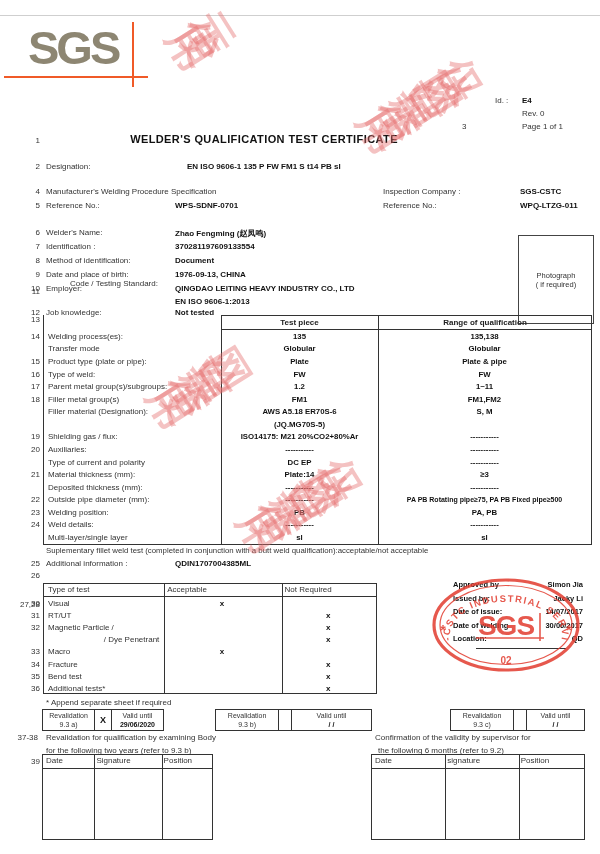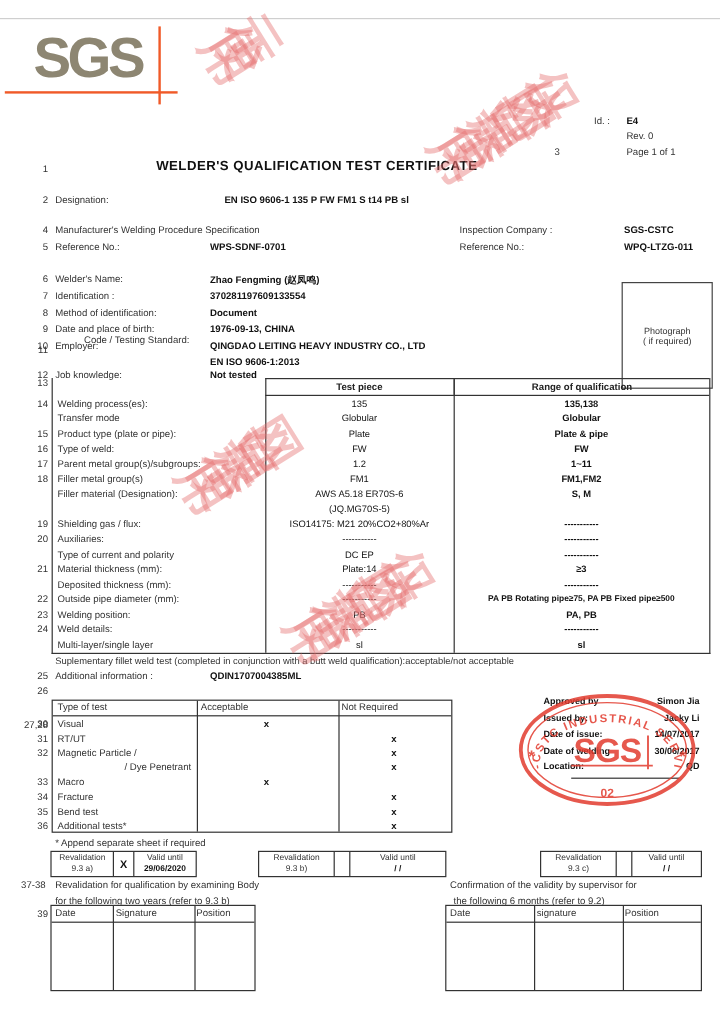--- a/index.html
+++ b/index.html
@@ -29,21 +29,21 @@
   .qual-head{position:absolute;left:177px;top:0;width:370px;height:15px;
              border-top:1px solid #333;border-bottom:1px solid #333;display:flex;box-sizing:border-box;}
   .qual-h1{width:157px;text-align:center;font-size:8px;font-weight:bold;line-height:13px;}
   .qual-h2{width:213px;text-align:center;font-size:8px;font-weight:bold;line-height:13px;border-left:1px solid #333;box-sizing:border-box;}
   .qual-body{position:absolute;left:0;top:15px;width:547px;height:214px;display:flex;flex-direction:column;}
   .qual-v1{position:absolute;left:177px;top:0;bottom:0;width:0;border-left:1px solid #333;}
   .qual-v2{position:absolute;left:334px;top:0;bottom:0;width:0;border-left:1px solid #333;}
   .qrow{position:relative;height:12.59px;display:flex;align-items:center;}
   .qnum{position:absolute;left:-28px;width:24px;text-align:right;font-size:8px;color:#333;}
   .qlabel{width:177px;padding-left:4px;box-sizing:border-box;font-size:8px;color:#333;white-space:nowrap;}
-  .qtest{width:157px;text-align:center;font-size:7.8px;font-weight:normal;color:#111;white-space:nowrap;}
+  .qtest{width:157px;text-align:center;font-size:7.8px;font-weight:bold;color:#111;white-space:nowrap;}
   .qrange{width:213px;text-align:center;font-size:7.8px;font-weight:bold;color:#111;white-space:nowrap;}
 
   
   .ttable{position:absolute;left:43px;top:583px;width:334px;height:111px;border:1px solid #333;box-sizing:border-box;}
   .tt-head{display:flex;height:12px;border-bottom:1px solid #333;font-size:8px;color:#333;}
   .tt-h{padding-left:4px;box-sizing:border-box;line-height:11px;}
   .tt-v1{position:absolute;left:120px;top:0;bottom:0;width:0;border-left:1px solid #333;}
   .tt-v2{position:absolute;left:238px;top:0;bottom:0;width:0;border-left:1px solid #333;}
   .trow{position:relative;height:12.2px;display:flex;align-items:center;}
   .tnum{position:absolute;left:-28px;width:24px;text-align:right;font-size:8px;color:#333;}
@@ -54,21 +54,21 @@
 
   
   .rbox{position:absolute;top:709px;height:22px;border:1px solid #333;display:flex;box-sizing:border-box;}
   .rcell{display:flex;flex-direction:column;align-items:center;justify-content:center;
          font-size:7px;line-height:1.35;color:#333;box-sizing:border-box;}
   .rcell + .rcell{border-left:1px solid #333;}
   .rmark{font-size:9px;font-weight:bold;color:#111;}
   .rvalue{font-weight:bold;color:#111;}
 
   
-  .stable{position:absolute;top:754px;height:72px;border:1px solid #333;box-sizing:border-box;}
+  .stable{position:absolute;top:754px;height:86px;border:1px solid #333;box-sizing:border-box;}
   .st-head{display:flex;height:13px;border-bottom:1px solid #333;font-size:8px;color:#333;}
   .st-h{padding-left:3px;line-height:12px;box-sizing:border-box;}
   .st-v{position:absolute;top:0;bottom:0;width:0;border-left:1px solid #333;}
 
   
   .approval{position:absolute;left:453px;top:580px;width:130px;display:flex;flex-direction:column;gap:4.5px;z-index:2;}
   .arow{display:flex;justify-content:space-between;font-size:7.5px;font-weight:bold;color:#111;white-space:nowrap;}
   .loc-underline{position:absolute;left:476px;top:648px;width:90px;height:1px;background:#333;z-index:2;}
   .stamp{position:absolute;left:428px;top:575px;width:160px;height:100px;z-index:5;opacity:.85;}
 

